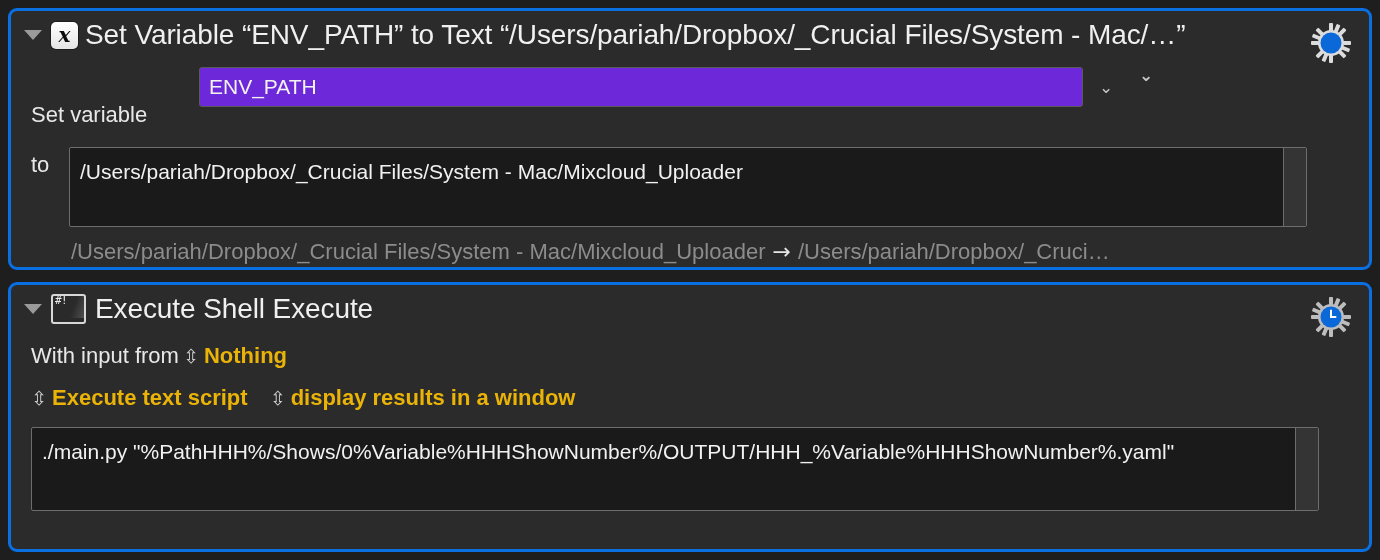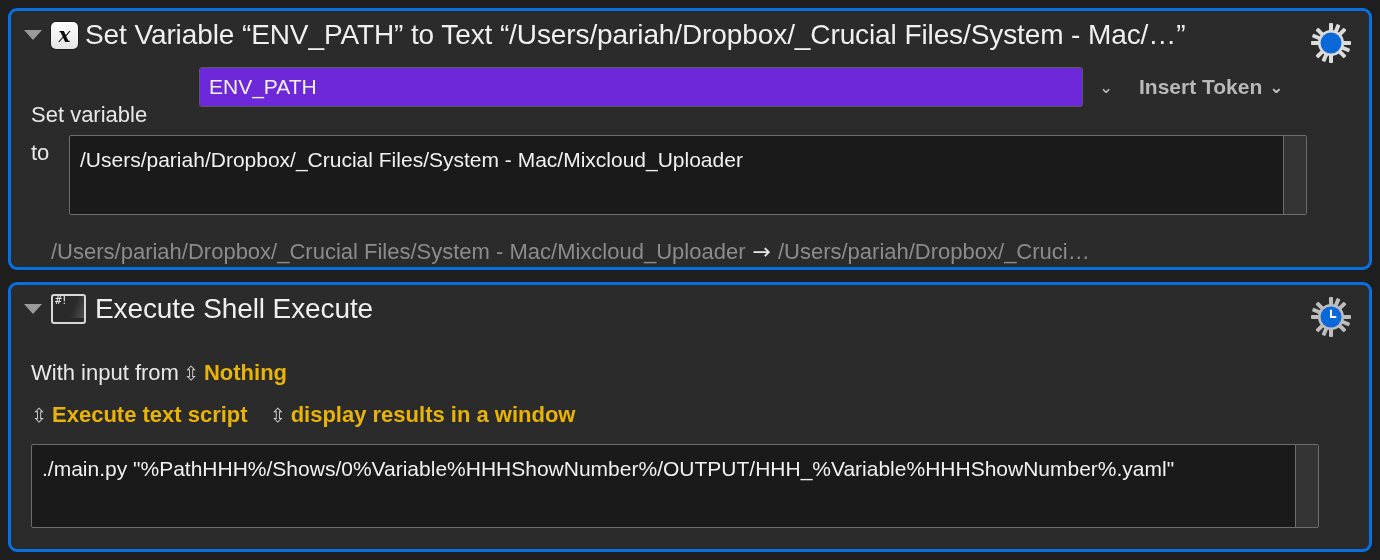--- a/index.html
+++ b/index.html
@@ -193,21 +193,21 @@
     position: absolute;
     top: 0; right: 0; bottom: 0;
     width: 22px;
     background: #343434;
     border-left: 1px solid #6d6d6d;
   }
 
   
   .preview-line {
     position: absolute;
-    left: 40px;
+    left: 60px;
     right: 18px;
     font-size: 22px;
     color: #8c8c8c;
     white-space: nowrap;
     overflow: hidden;
   }
   .preview-line .arrow {
     color: #e6e6e6;
     padding: 0 7px;
     font-family: "DejaVu Sans", sans-serif;
@@ -268,26 +268,25 @@
         <circle cx="22" cy="22" r="13" fill="#dcdcdc"></circle>
         <circle cx="22" cy="22" r="10.5" fill="#0a68d8"></circle>
       </svg>
     </div>
 
     <div class="row" style="margin-top: 8px;">
       <span class="field-label" style="width:168px; line-height:40px;margin-top:28px;">Set variable</span>
       <span class="var-name-field" style="width:884px;">ENV_PATH</span>
       <span class="chevron-down" style="line-height:40px; margin-left:12px;">⌄</span>
       <span class="insert-token-button" style="line-height:40px; margin-left:22px;">
-        <span>Insert Token</span>
         <span class="chevron-down" style="width:auto;">⌄</span>
       </span>
     </div>
 
-    <div class="row" style="">
+    <div class="row" style="margin-top: 12px;">
       <span class="field-label" style="width:38px; line-height:36px;">to</span>
       <span class="text-box" style="width:1238px; height:80px;">
         <span class="tb-content" style="display:block;">/Users/pariah/Dropbox/_Crucial Files/System - Mac/Mixcloud_Uploader</span>
         <span class="tb-scrollbar"></span>
       </span>
     </div>
 
     <div class="preview-line" style="top: 228px;">
       <span>/Users/pariah/Dropbox/_Crucial Files/System - Mac/Mixcloud_Uploader</span><span class="arrow">→</span><span>/Users/pariah/Dropbox/_Cruci…</span>
     </div>
@@ -319,21 +318,21 @@
           <rect x="20" y="34" width="4" height="8" rx="1" transform="rotate(22.5 22 22)"></rect>
           <rect x="2" y="20" width="8" height="4" rx="1" transform="rotate(22.5 22 22)"></rect>
           <rect x="34" y="20" width="8" height="4" rx="1" transform="rotate(22.5 22 22)"></rect>
         </g>
         <circle cx="22" cy="22" r="13" fill="#bdbdbd"></circle>
         <circle cx="22" cy="22" r="10.5" fill="#0a68d8"></circle>
         <path d="M22 15.5 L22 22 L26.5 22" stroke="#ffffff" stroke-width="2" fill="none" stroke-linecap="round"></path>
       </svg>
     </div>
 
-    <div class="row" style="margin-top: 27px;">
+    <div class="row" style="margin-top: 10px;">
       <span class="popup-row">
         <span class="field-label">With input from</span>
         <span class="stepper-glyph">⇳</span>
         <span class="popup-value">Nothing</span>
       </span>
     </div>
 
     <div class="row" style="margin-top: 16px;">
       <span class="popup-row">
         <span class="stepper-glyph" style="margin-left:0;">⇳</span>

